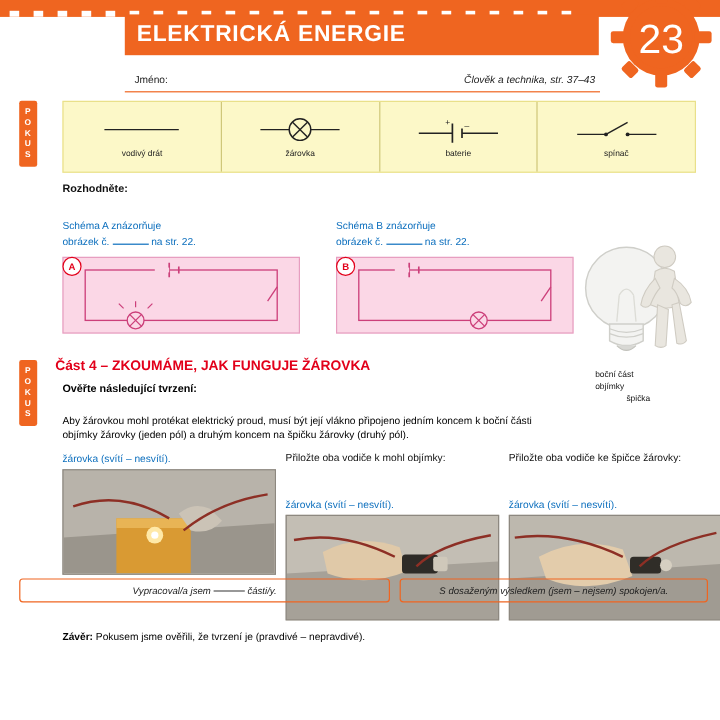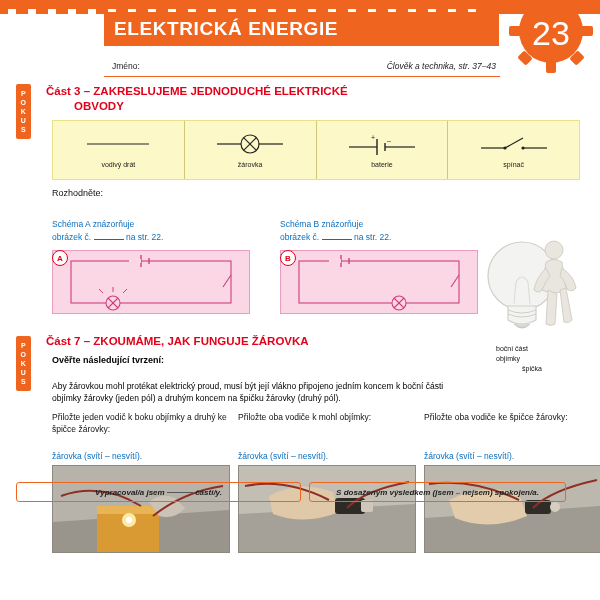--- a/index.html
+++ b/index.html
@@ -155,21 +155,21 @@
   .sym-cell .cap {
     font-size: 7px;
     color: #222;
     margin-top: 6px;
   }
   .sym-art { height: 22px; display: flex; align-items: center; justify-content: center; }
 
   
   .h-bold {
     font-size: 9px;
-    font-weight: normal;
+    font-weight: bold;
     color: #111;
     margin: 8px 0 4px 6px;
   }
   .schemas {
     position: relative;
     margin-left: 6px;
     height: 118px;
   }
   .schema-col {
     position: absolute;
@@ -273,25 +273,24 @@
   .concl {
     font-size: 8.5px;
     margin: 8px 0 0 6px;
   }
   .concl b { font-weight: bold; }
 
   
   .footer {
     position: absolute;
     left: 16px;
-    right: 34px;
+    right: 10px;
     bottom: 10px;
     display: flex;
     gap: 8px;
-    font-weight: bold;
   }
   .foot-box {
     flex: 1;
     border: 1px solid #ef6520;
     border-radius: 3px;
     height: 18px;
     display: flex;
     align-items: center;
     justify-content: center;
     font-size: 8px;
@@ -366,24 +365,20 @@
       <span class="lbl">Jméno:</span>
       <span class="src">Člověk a technika, str. 37–43</span>
     </div>
   </div>
 
   <div class="body-wrap">
 
     <div class="section">
       <div class="pokus-tab">P<br>O<br>K<br>U<br>S</div>
 
-      <div class="section-title">
-        <span>Část 3 – ZAKRESLUJEME JEDNODUCHÉ ELEKTRICKÉ</span>
-        <span class="t2">OBVODY</span>
-      </div>
 
 
       <div class="symbol-box">
 
         <div class="sym-cell">
           <div class="sym-art">
             <svg width="70" height="20" viewBox="0 0 70 20">
               <line x1="4" y1="10" x2="66" y2="10" stroke="#222" stroke-width="1.2"></line>
             </svg>
           </div>
@@ -523,29 +518,28 @@
           <div>boční část</div>
           <div>objímky</div>
           <div class="l2">špička</div>
         </div>
       </div>
     </div>
 
     <div class="section" style="margin-top:14px;">
       <div class="pokus-tab" style="top:2px;">P<br>O<br>K<br>U<br>S</div>
 
-      <div class="section-title">Část 7 – ZKOUMÁME, JAK FUNGUJE ŽÁROVKA</div>
+      <div class="section-title">Část 4 – ZKOUMÁME, JAK FUNGUJE ŽÁROVKA</div>
 
       <div class="verify">Ověřte následující tvrzení:</div>
       <div class="claim">Aby žárovkou mohl protékat elektrický proud, musí být její vlákno připojeno jedním koncem k boční části objímky žárovky (jeden pól) a druhým koncem na špičku žárovky (druhý pól).</div>
 
       <div class="three-cols">
 
         <div class="col">
-          <div class="instr">Přiložte jeden vodič k boku objímky a druhý ke špičce žárovky:</div>
           <div class="answer">žárovka (svítí – nesvítí).</div>
           <div class="photo">
             <svg width="176" height="86" viewBox="0 0 176 86">
               <rect width="176" height="86" fill="#b8b3aa"></rect>
               <path d="M0 56 L176 44 L176 86 L0 86 Z" fill="#9a958c"></path>
               <rect x="44" y="40" width="62" height="46" fill="#d99a33"></rect>
               <rect x="44" y="40" width="62" height="8" fill="#e8b455"></rect>
               <path d="M96 36 q12 -10 26 -4 l10 10 q-10 12 -26 8 Z" fill="#cbc3b6"></path>
               <circle cx="76" cy="54" r="7" fill="#ffe9a8"></circle>
               <circle cx="76" cy="54" r="3" fill="#ffffff"></circle>
@@ -581,20 +575,24 @@
               <path d="M24 34 q34 -18 70 -6 l8 22 q-38 16 -72 2 Z" fill="#e3ccab"></path>
               <rect x="100" y="34" width="26" height="14" rx="3" fill="#302d28"></rect>
               <circle cx="130" cy="41" r="5" fill="#d6cfc1"></circle>
               <path d="M4 18 q44 -6 90 16" stroke="#8d2f25" stroke-width="2" fill="none"></path>
               <path d="M172 14 q-46 10 -64 28" stroke="#8d2f25" stroke-width="2" fill="none"></path>
             </svg>
           </div>
         </div>
       </div>
 
+      <div class="concl">
+        <b>Závěr:</b>
+        <span>Pokusem jsme ověřili, že tvrzení je (pravdivé – nepravdivé).</span>
+      </div>
     </div>
   </div>
 
   <div class="footer">
     <div class="foot-box">
       <span>Vypracoval/a jsem</span>&nbsp;<span class="u"></span>&nbsp;<span>části/y.</span>
     </div>
     <div class="foot-box small">
       <span>S dosaženým výsledkem (jsem – nejsem) spokojen/a.</span>
     </div>

